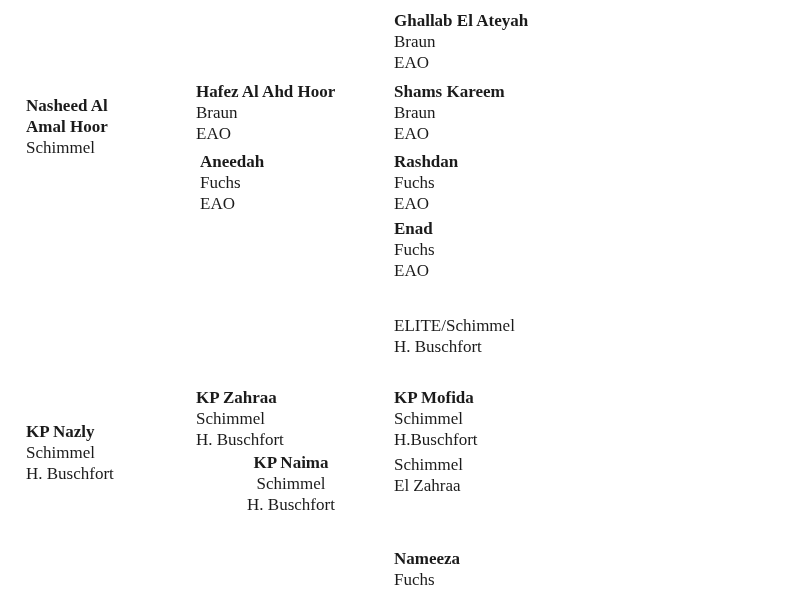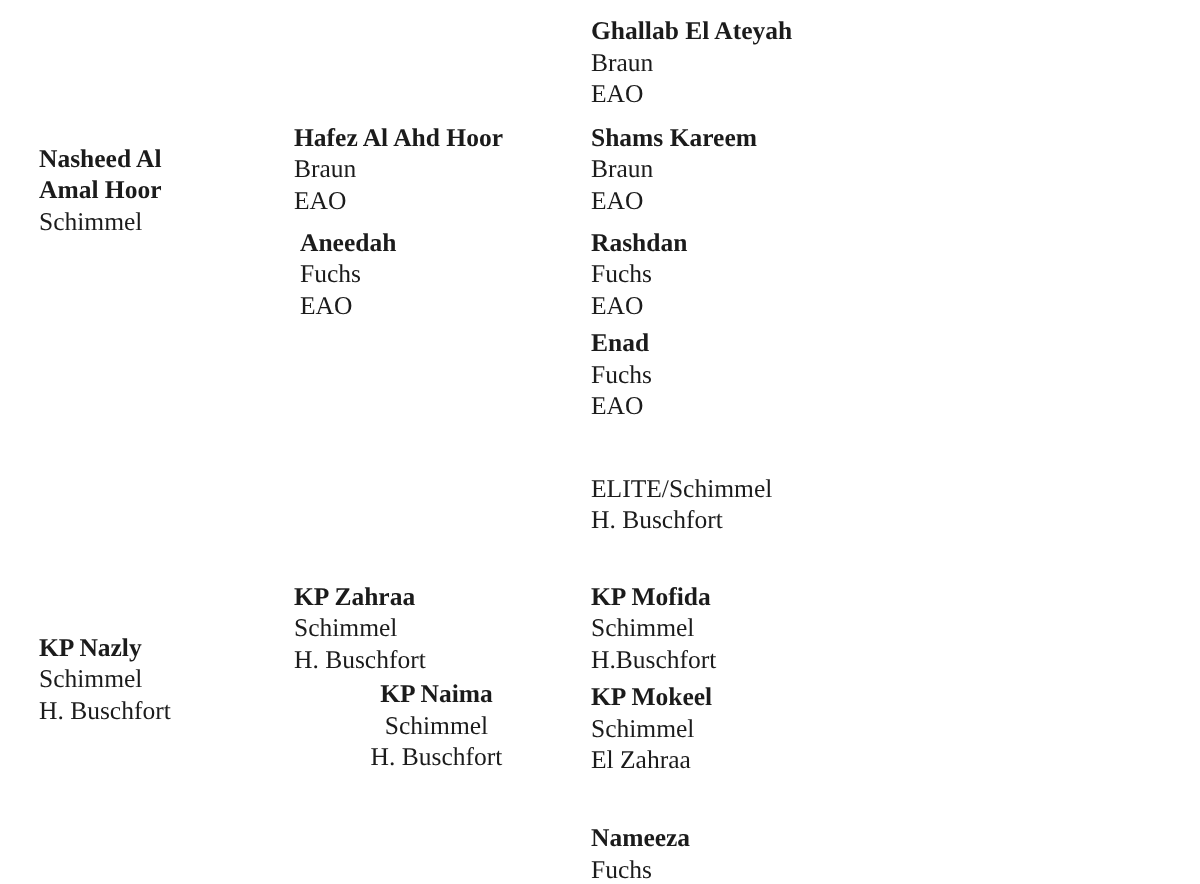--- a/index.html
+++ b/index.html
@@ -109,21 +109,20 @@
     <div class="breeder">H. Buschfort</div>
   </div>
 
   <div class="entry e-g3-5">
     <div class="name">KP Mofida</div>
     <div class="color">Schimmel</div>
     <div class="breeder">H.Buschfort</div>
   </div>
 
   <div class="entry e-g3-6">
-    <div class="name">KP Mokeel</div>
     <div class="color">Schimmel</div>
     <div class="breeder">El Zahraa</div>
   </div>
 
   <div class="entry e-g3-7">
     <div class="name">Nameeza</div>
     <div class="color">Fuchs</div>
     <div class="breeder">El Zahraa</div>
   </div>
 

